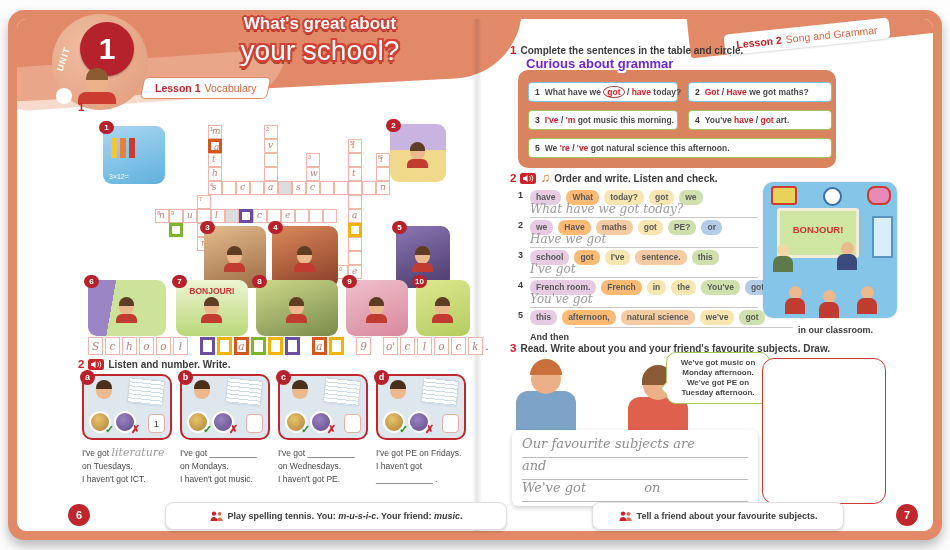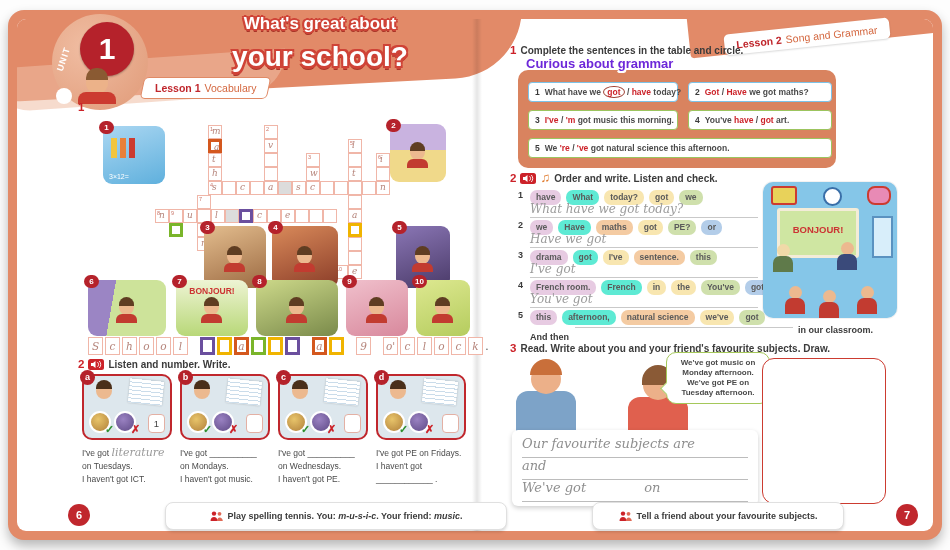--- a/index.html
+++ b/index.html
@@ -15,21 +15,21 @@
   .ring{position:absolute;left:0;top:0;width:96px;height:96px;border-radius:50%;background:radial-gradient(circle at 35% 35%,#f0bda2,#e09a78);}
   .unit-circle{position:absolute;left:28px;top:8px;width:54px;height:54px;border-radius:50%;background:#b5222b;color:#fff;font-weight:bold;font-size:30px;display:flex;align-items:center;justify-content:center;box-shadow:0 1px 2px rgba(0,0,0,.3);}
   .unit-word{position:absolute;left:-1px;top:40px;color:#fff;font-weight:bold;font-size:9px;letter-spacing:1px;transform:rotate(-72deg);}
   .unit-dot{position:absolute;left:4px;top:74px;width:16px;height:16px;border-radius:50%;background:#fff;}
   .unit-kid{position:absolute;left:34px;top:58px;width:22px;height:22px;border-radius:50%;background:#ecb289;}
   .unit-kid::before{content:"";position:absolute;left:0;top:-4px;width:22px;height:12px;border-radius:10px 10px 0 0;background:#8a5a32;}
   .unit-kid::after{content:"";position:absolute;left:-8px;top:20px;width:38px;height:12px;border-radius:8px 8px 0 0;background:#cc3b30;}
   
   .title{position:absolute;left:165px;top:14px;width:310px;text-align:center;color:#fff;}
   .title .t1{font-weight:bold;font-size:17px;text-shadow:-2px -1px 0 #cf4337,2px -1px 0 #cf4337,-2px 1px 0 #cf4337,2px 1px 0 #cf4337,0 2px 0 #cf4337,0 -2px 0 #cf4337,0 3px 0 #a83528;}
-  .title .t2{font-weight:bold;font-size:28px;margin-top:7px;text-shadow:-2px -2px 0 #cf4337,2px -2px 0 #cf4337,-2px 2px 0 #cf4337,2px 2px 0 #cf4337,0 3px 0 #cf4337,0 -2px 0 #cf4337,0 4px 0 #a83528;}
+  .title .t2{font-weight:normal;font-size:28px;margin-top:1px;text-shadow:-2px -2px 0 #cf4337,2px -2px 0 #cf4337,-2px 2px 0 #cf4337,2px 2px 0 #cf4337,0 3px 0 #cf4337,0 -2px 0 #cf4337,0 4px 0 #a83528;}
   
   .tab1{position:absolute;left:142px;top:77px;height:20px;padding:0 12px;background:#fff;border:1.5px solid #e08a66;border-radius:5px;transform:skewX(-12deg);display:flex;align-items:center;}
   .tab1 .in{transform:skewX(12deg);font-size:10.5px;color:#d4673f;white-space:nowrap;}
   .tab2{position:absolute;left:724px;top:26px;height:21px;padding:0 12px;background:#fff;border-radius:5px;transform:rotate(-6deg);display:flex;align-items:center;box-shadow:0 1px 2px rgba(0,0,0,.15);}
   .tab2 .in{font-size:10.5px;color:#d4673f;white-space:nowrap;}
   .lsn{font-weight:bold;color:#c0272d;margin-right:4px;}
   
   .ex-head{position:absolute;font-weight:bold;font-size:10px;color:#3b3b3b;display:flex;align-items:center;gap:4px;white-space:nowrap;}
   .ex-head .n{color:#cc2229;font-size:11.5px;}
   .note{color:#e07b2e;font-size:13px;line-height:10px;}
@@ -83,21 +83,21 @@
   .gr-row{position:absolute;background:#fff;border-radius:4px;font-weight:bold;font-size:8.5px;color:#4a4a4a;display:flex;align-items:center;padding:0 6px;height:20px;box-sizing:border-box;white-space:pre;}
   .gr-row .num{color:#3a3a3a;margin-right:5px;}
   .opt{color:#cc2229;}
   .circled{border:1.3px solid #a04438;border-radius:50%;padding:0 3px;}
   .b-blue{border:1.5px solid #7cc3e8;}
   .b-grn{border:1.5px solid #9cc45e;}
   
   .lnum{position:absolute;font-weight:bold;font-size:9px;color:#3a3a3a;}
   .tiles{position:absolute;white-space:nowrap;}
   .tile{display:inline-block;padding:2.5px 6px;border-radius:7px;font-weight:bold;font-size:8.5px;color:#5a5a5a;margin-right:5px;}
-  .lav{background:#e7cbe2;}.tan{background:#5eead4;}.yelT{background:#f8e6b0;}.pch{background:#f4cba2;}.grnT{background:#cfe0ac;}.blu{background:#b3cde9;}
+  .lav{background:#e7cbe2;}.tan{background:#fdba74;}.yelT{background:#f8e6b0;}.pch{background:#f4cba2;}.grnT{background:#cfe0ac;}.blu{background:#b3cde9;}
   .ansline{position:absolute;border-bottom:1px solid #c9c9c9;font-family:"DejaVu Serif",serif;font-style:italic;font-size:12px;color:#9b9b9b;width:228px;height:15px;}
   .andthen{position:absolute;font-weight:bold;font-size:9px;color:#3b3b3b;}
   
   .cls-pic{position:absolute;left:763px;top:182px;width:134px;height:136px;background:#85c6e8;border-radius:10px;overflow:hidden;box-shadow:0 0 0 1px rgba(0,0,0,.05);}
   .board{position:absolute;left:14px;top:26px;width:76px;height:44px;background:#cfe6a2;border:3px solid #f3ecd8;border-radius:3px;font-weight:bold;font-size:9.5px;line-height:38px;color:#cc3333;text-align:center;}
   .clock{position:absolute;left:60px;top:5px;width:15px;height:15px;border-radius:50%;background:#fff;border:2px solid #3a6fa8;}
   .poster1{position:absolute;left:8px;top:4px;width:22px;height:15px;background:#e8d25a;border:2px solid #cc3b30;border-radius:3px;}
   .poster2{position:absolute;right:6px;top:4px;width:20px;height:15px;background:#e88ab5;border:2px solid #cc3b30;border-radius:8px;}
   .window{position:absolute;right:4px;top:34px;width:17px;height:38px;background:#d8eefa;border:2px solid #5a92c0;}
   .person{position:absolute;}
@@ -638,21 +638,21 @@
 
   <span class="lnum" style="left:518px;top:190px;">1</span>
   <div class="tiles" style="left:530px;top:186px;"><span class="tile lav">have</span><span class="tile tan">What</span><span class="tile yelT">today?</span><span class="tile yelT">got</span><span class="tile grnT">we</span></div>
   <div class="ansline" style="left:530px;top:202px;">What have we got today?</div>
 
   <span class="lnum" style="left:518px;top:220px;">2</span>
   <div class="tiles" style="left:530px;top:216px;"><span class="tile lav">we</span><span class="tile tan">Have</span><span class="tile pch">maths</span><span class="tile yelT">got</span><span class="tile grnT">PE?</span><span class="tile blu">or</span></div>
   <div class="ansline" style="left:530px;top:232px;">Have we got</div>
 
   <span class="lnum" style="left:518px;top:250px;">3</span>
-  <div class="tiles" style="left:530px;top:246px;"><span class="tile lav">drama</span><span class="tile tan">got</span><span class="tile yelT">I've</span><span class="tile pch">sentence.</span><span class="tile grnT">this</span></div>
+  <div class="tiles" style="left:530px;top:246px;"><span class="tile lav">school</span><span class="tile tan">got</span><span class="tile yelT">I've</span><span class="tile pch">sentence.</span><span class="tile grnT">this</span></div>
   <div class="ansline" style="left:530px;top:262px;">I've got</div>
 
   <span class="lnum" style="left:518px;top:280px;">4</span>
   <div class="tiles" style="left:530px;top:276px;"><span class="tile lav">French room.</span><span class="tile tan">French</span><span class="tile yelT">in</span><span class="tile yelT">the</span><span class="tile grnT">You've</span><span class="tile blu">got</span></div>
   <div class="ansline" style="left:530px;top:292px;">You've got</div>
 
   <span class="lnum" style="left:518px;top:310px;">5</span>
   <div class="tiles" style="left:530px;top:306px;"><span class="tile lav">this</span><span class="tile tan">afternoon,</span><span class="tile pch">natural science</span><span class="tile yelT">we've</span><span class="tile grnT">got</span></div>
   <span class="andthen" style="left:530px;top:332px;">And then</span>
   <div class="ansline" style="left:575px;top:312px;width:218px;"></div>

